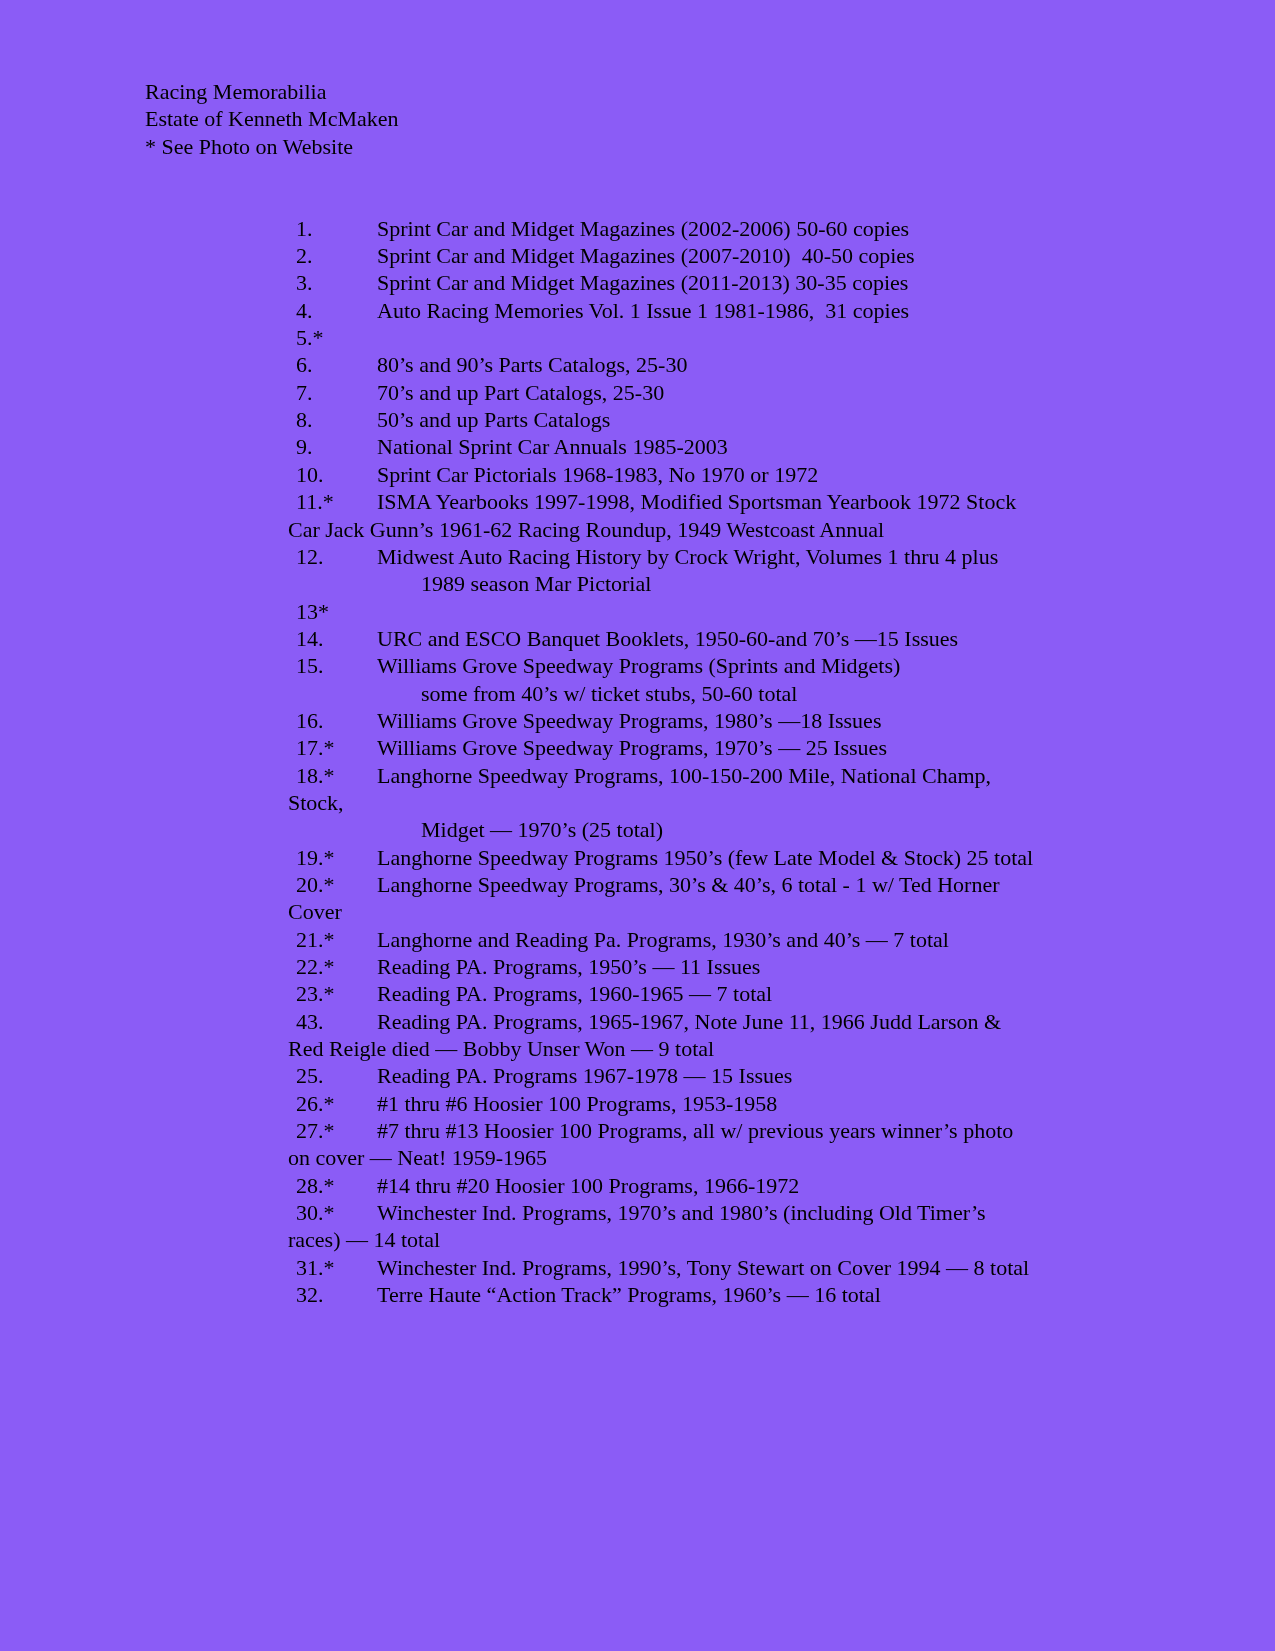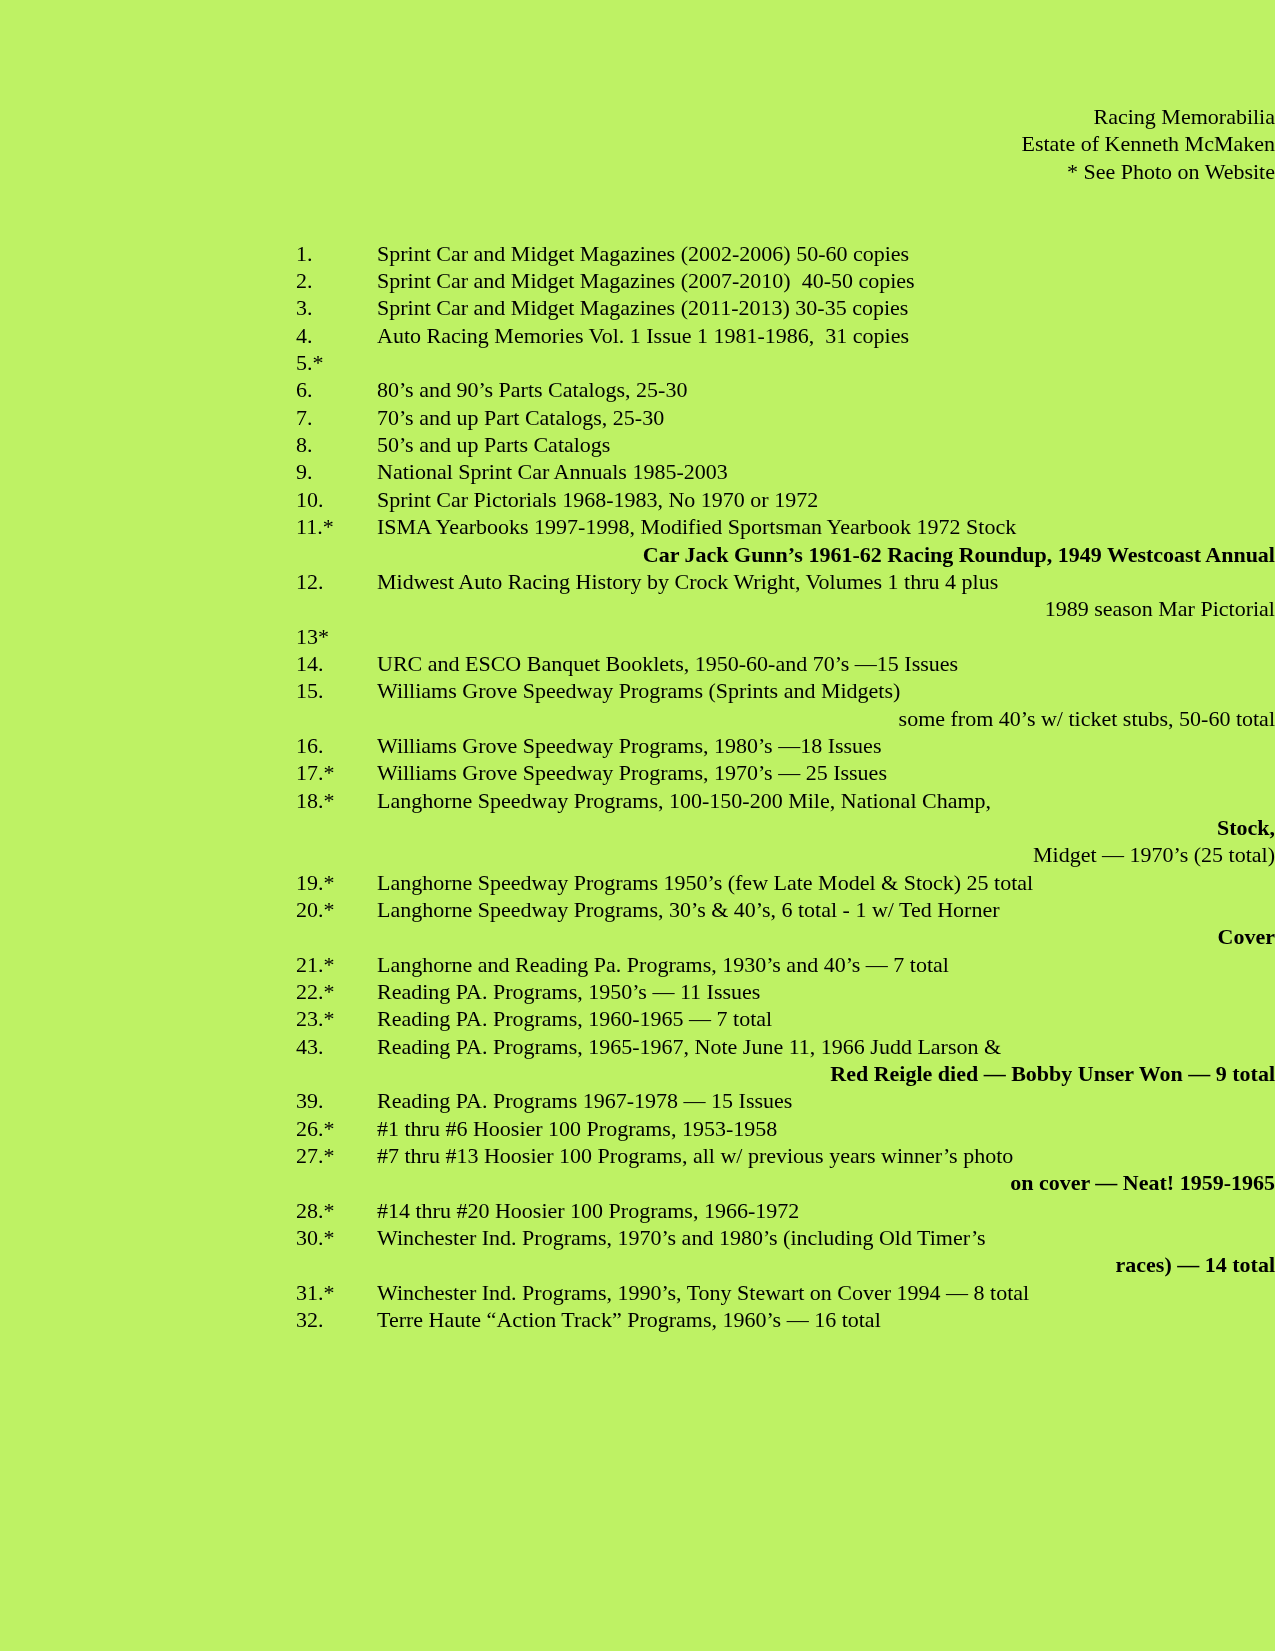--- a/index.html
+++ b/index.html
@@ -4,28 +4,27 @@
 <style>
   html, body {
     margin: 0;
     padding: 0;
     background: #ffffff;
   }
   .page {
     position: relative;
     width: 1275px;
     height: 1651px;
-    background: #bef264;
+    background: #8b5cf6;
     color: #000000;
     font-family: "Liberation Serif", "DejaVu Serif", serif;
     font-size: 22px;
     overflow: hidden;
     box-sizing: border-box;
-    padding-top: 103px;
-    text-align: right;
+    padding-top: 78px;
   }
   .h-line {
     height: 27.35px;
     line-height: 27.35px;
     padding-left: 145px;
     white-space: pre;
   }
   .spacer {
     height: 54.7px;
   }
@@ -40,21 +39,20 @@
     left: 296px;
     top: 0;
   }
   .line .txt {
     position: absolute;
     left: 377px;
     top: 0;
   }
   .line.wrap {
     padding-left: 288px;
-    font-weight: bold;
   }
   .line.indent {
     padding-left: 377px;
     margin-left: 44px;
   }
 </style>
 </head>
 <body>
 
 <div class="page">
@@ -91,21 +89,21 @@
       <div class="line wrap">Stock,</div>
       <div class="line indent">Midget — 1970’s (25 total)</div>
       <div class="line item"><span class="num">19.*</span><span class="txt">Langhorne Speedway Programs 1950’s (few Late Model &amp; Stock) 25 total</span></div>
       <div class="line item"><span class="num">20.*</span><span class="txt">Langhorne Speedway Programs, 30’s &amp; 40’s, 6 total - 1 w/ Ted Horner</span></div>
       <div class="line wrap">Cover</div>
       <div class="line item"><span class="num">21.*</span><span class="txt">Langhorne and Reading Pa. Programs, 1930’s and 40’s — 7 total</span></div>
       <div class="line item"><span class="num">22.*</span><span class="txt">Reading PA. Programs, 1950’s — 11 Issues</span></div>
       <div class="line item"><span class="num">23.*</span><span class="txt">Reading PA. Programs, 1960-1965 — 7 total</span></div>
       <div class="line item"><span class="num">43.</span><span class="txt">Reading PA. Programs, 1965-1967, Note June 11, 1966 Judd Larson &amp;</span></div>
       <div class="line wrap">Red Reigle died — Bobby Unser Won — 9 total</div>
-      <div class="line item"><span class="num">39.</span><span class="txt">Reading PA. Programs 1967-1978 — 15 Issues</span></div>
+      <div class="line item"><span class="num">25.</span><span class="txt">Reading PA. Programs 1967-1978 — 15 Issues</span></div>
       <div class="line item"><span class="num">26.*</span><span class="txt">#1 thru #6 Hoosier 100 Programs, 1953-1958</span></div>
       <div class="line item"><span class="num">27.*</span><span class="txt">#7 thru #13 Hoosier 100 Programs, all w/ previous years winner’s photo</span></div>
       <div class="line wrap">on cover — Neat! 1959-1965</div>
       <div class="line item"><span class="num">28.*</span><span class="txt">#14 thru #20 Hoosier 100 Programs, 1966-1972</span></div>
       <div class="line item"><span class="num">30.*</span><span class="txt">Winchester Ind. Programs, 1970’s and 1980’s (including Old Timer’s</span></div>
       <div class="line wrap">races) — 14 total</div>
       <div class="line item"><span class="num">31.*</span><span class="txt">Winchester Ind. Programs, 1990’s, Tony Stewart on Cover 1994 — 8 total</span></div>
       <div class="line item"><span class="num">32.</span><span class="txt">Terre Haute “Action Track” Programs, 1960’s — 16 total</span></div>
     </main>
 </div>

